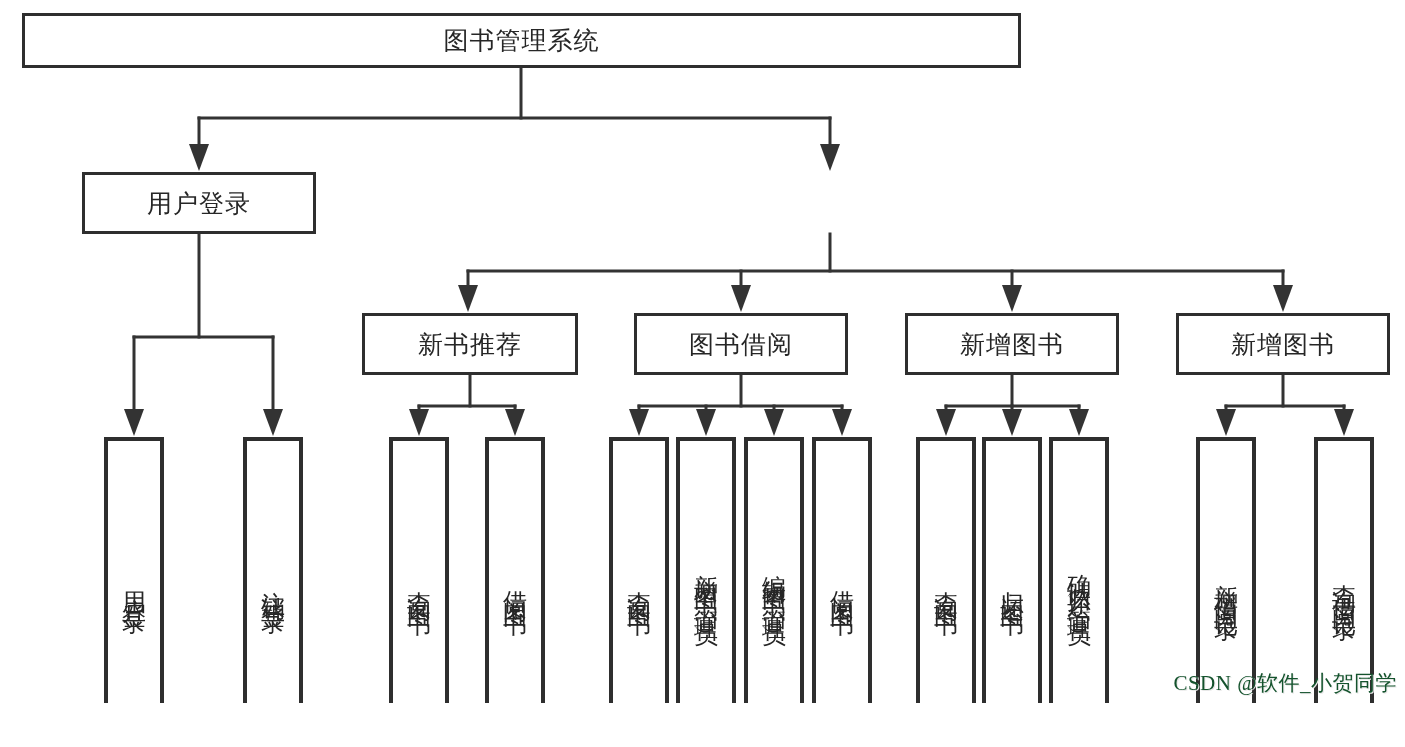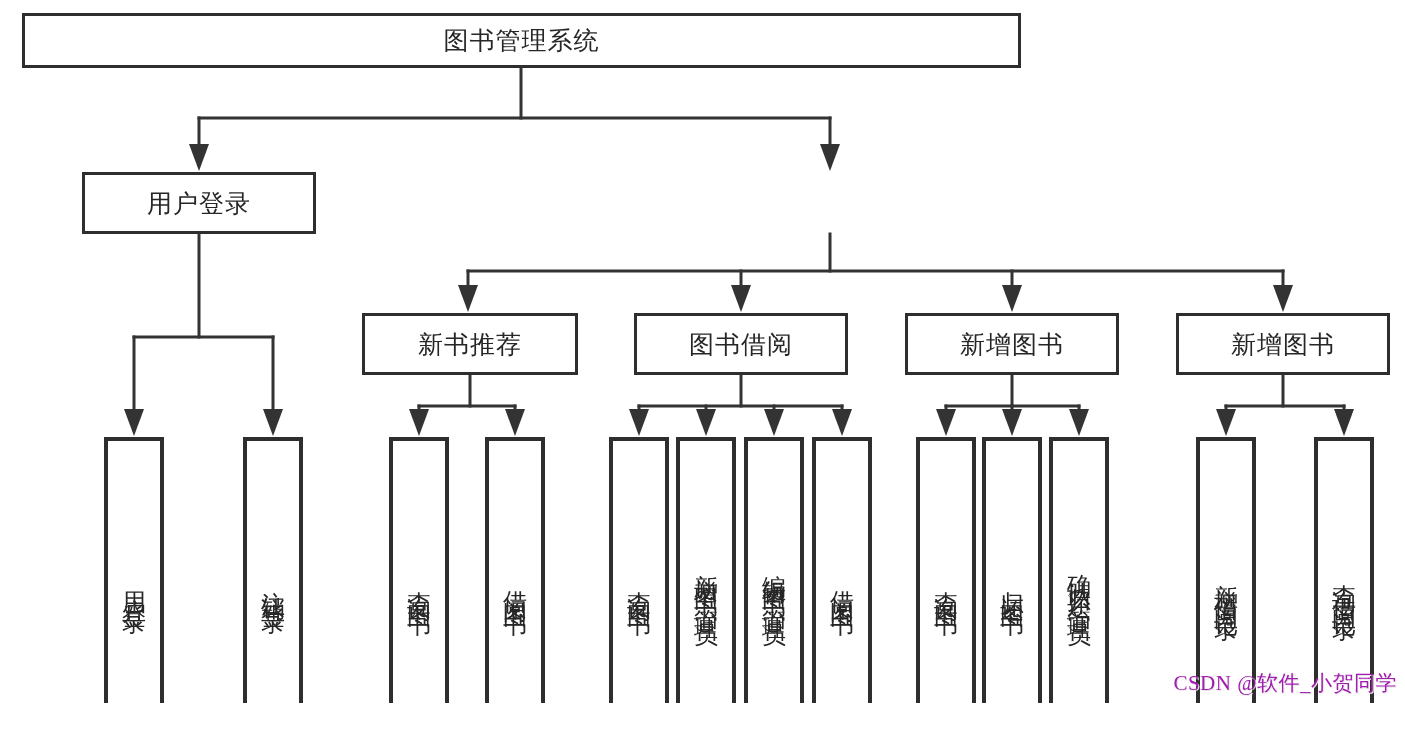--- a/index.html
+++ b/index.html
@@ -68,21 +68,21 @@
   .lf-9  { left: 916px;  }
   .lf-10 { left: 982px;  }
   .lf-11 { left: 1049px; }
   .lf-12 { left: 1196px; }
   .lf-13 { left: 1314px; }
   .watermark {
     position: absolute;
     right: 8px;
     bottom: 6px;
     font-size: 21px;
-    color: #a21caf;
+    color: #14532d;
     letter-spacing: 0.5px;
     z-index: 3;
     text-shadow: 1px 1px 0 #e8e8e8;
   }
 </style>
 </head>
 <body>
 
 <div id="stage">
 

